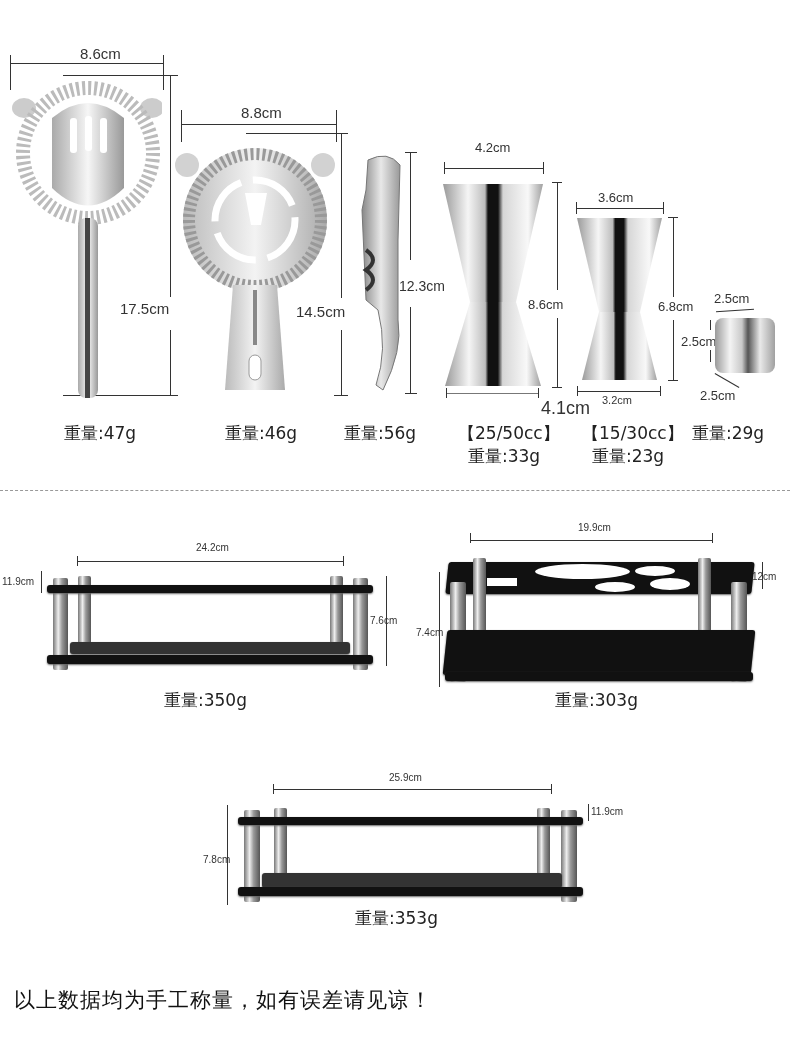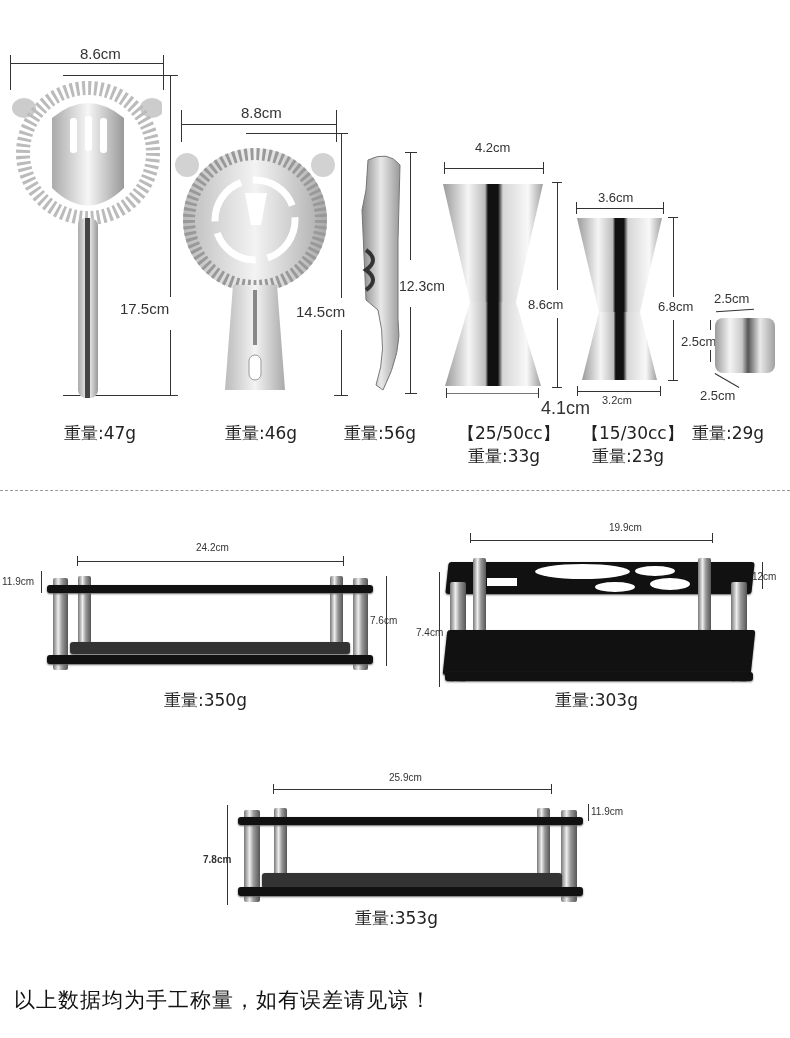--- a/index.html
+++ b/index.html
@@ -212,21 +212,21 @@
   <div class="plate" style="left:47px;top:585px;width:326px;height:8px;"></div>
   <div class="plate" style="left:70px;top:642px;width:280px;height:12px;background:#333;"></div>
   <div class="plate" style="left:47px;top:655px;width:326px;height:9px;"></div>
   <div class="abs weight" style="left:164px;top:689px;">重量:350g</div>
 </div>
 
 <div>
   <div class="hline" style="left:470px;top:540px;width:242px;"></div>
   <div class="tick-v" style="left:470px;top:533px;"></div>
   <div class="tick-v" style="left:712px;top:533px;"></div>
-  <div class="abs dim sm" style="left:609px;top:522px;">19.9cm</div>
+  <div class="abs dim sm" style="left:578px;top:522px;">19.9cm</div>
   <div class="vline" style="left:762px;top:562px;height:27px;"></div>
   <div class="abs dim sm" style="left:752px;top:571px;">12cm</div>
   <div class="vline" style="left:439px;top:572px;height:115px;"></div>
   <div class="abs dim sm" style="left:416px;top:627px;">7.4cm</div>
   <div class="plate" style="left:447px;top:562px;width:306px;height:32px;transform:skewX(-6deg);"></div>
   <div class="abs" style="left:535px;top:564px;width:95px;height:15px;border-radius:50%;background:#fff;"></div>
   <div class="abs" style="left:635px;top:566px;width:40px;height:10px;border-radius:50%;background:#fff;"></div>
   <div class="abs" style="left:650px;top:578px;width:40px;height:12px;border-radius:50%;background:#fff;"></div>
   <div class="abs" style="left:595px;top:582px;width:40px;height:10px;border-radius:50%;background:#fff;"></div>
   <div class="abs" style="left:487px;top:578px;width:30px;height:8px;background:#fff;"></div>
@@ -240,21 +240,21 @@
 </div>
 
 <div>
   <div class="hline" style="left:273px;top:789px;width:278px;"></div>
   <div class="tick-v" style="left:273px;top:784px;"></div>
   <div class="tick-v" style="left:551px;top:784px;"></div>
   <div class="abs dim sm" style="left:389px;top:772px;">25.9cm</div>
   <div class="vline" style="left:588px;top:804px;height:17px;"></div>
   <div class="abs dim sm" style="left:591px;top:806px;">11.9cm</div>
   <div class="vline" style="left:227px;top:805px;height:100px;"></div>
-  <div class="abs dim sm" style="left:203px;top:854px;font-weight:bold;">7.8cm</div>
+  <div class="abs dim sm" style="left:203px;top:854px;">7.8cm</div>
   <div class="post" style="left:244px;top:810px;width:16px;height:92px;"></div>
   <div class="post" style="left:274px;top:808px;width:13px;height:70px;"></div>
   <div class="post" style="left:537px;top:808px;width:13px;height:70px;"></div>
   <div class="post" style="left:561px;top:810px;width:16px;height:92px;"></div>
   <div class="plate" style="left:238px;top:817px;width:345px;height:8px;"></div>
   <div class="plate" style="left:262px;top:873px;width:300px;height:15px;background:#333;"></div>
   <div class="plate" style="left:238px;top:887px;width:345px;height:9px;"></div>
   <div class="abs weight" style="left:355px;top:907px;">重量:353g</div>
 </div>
 

